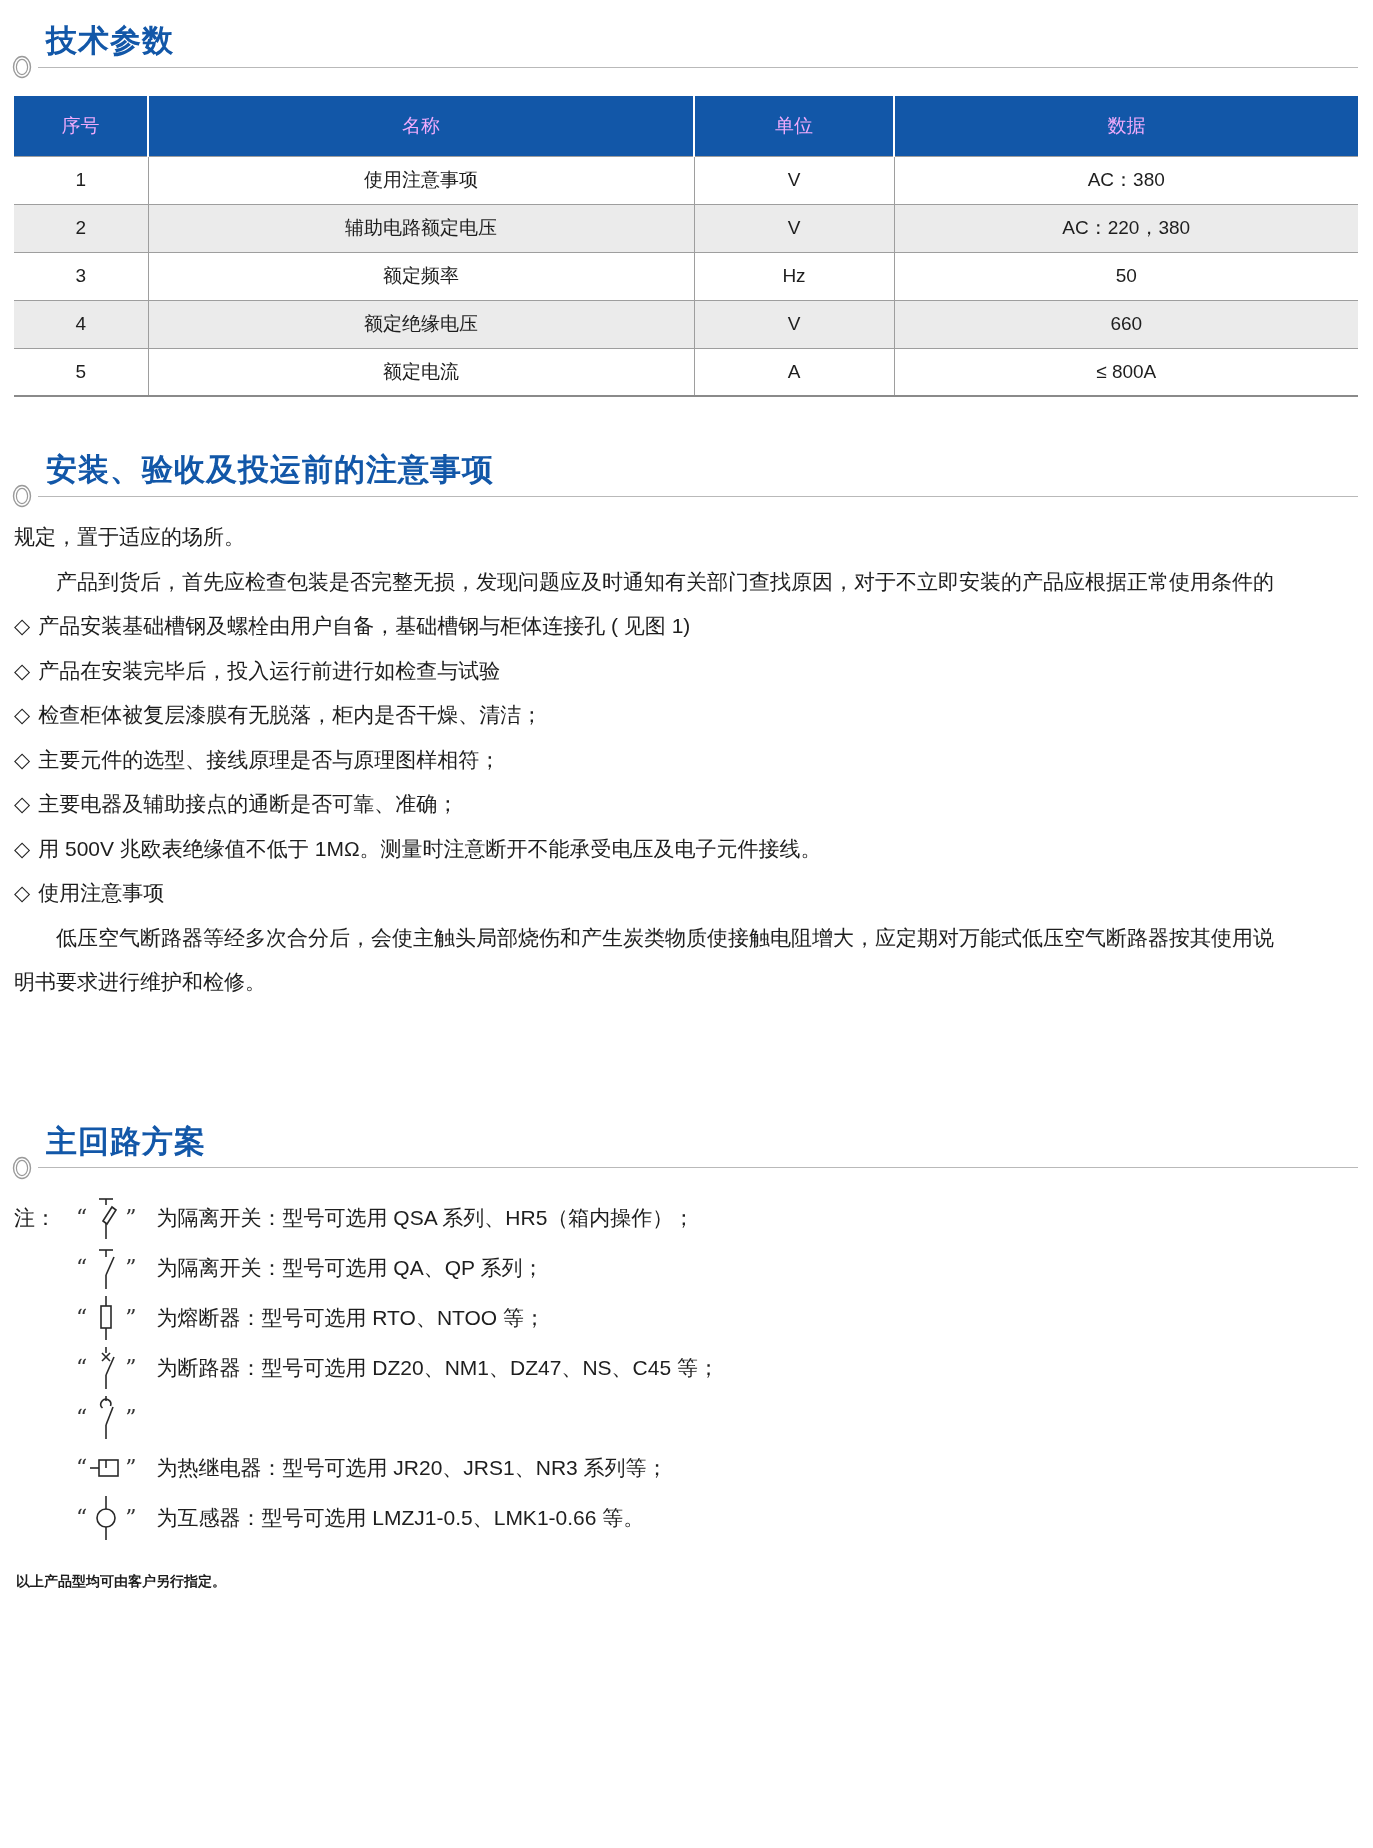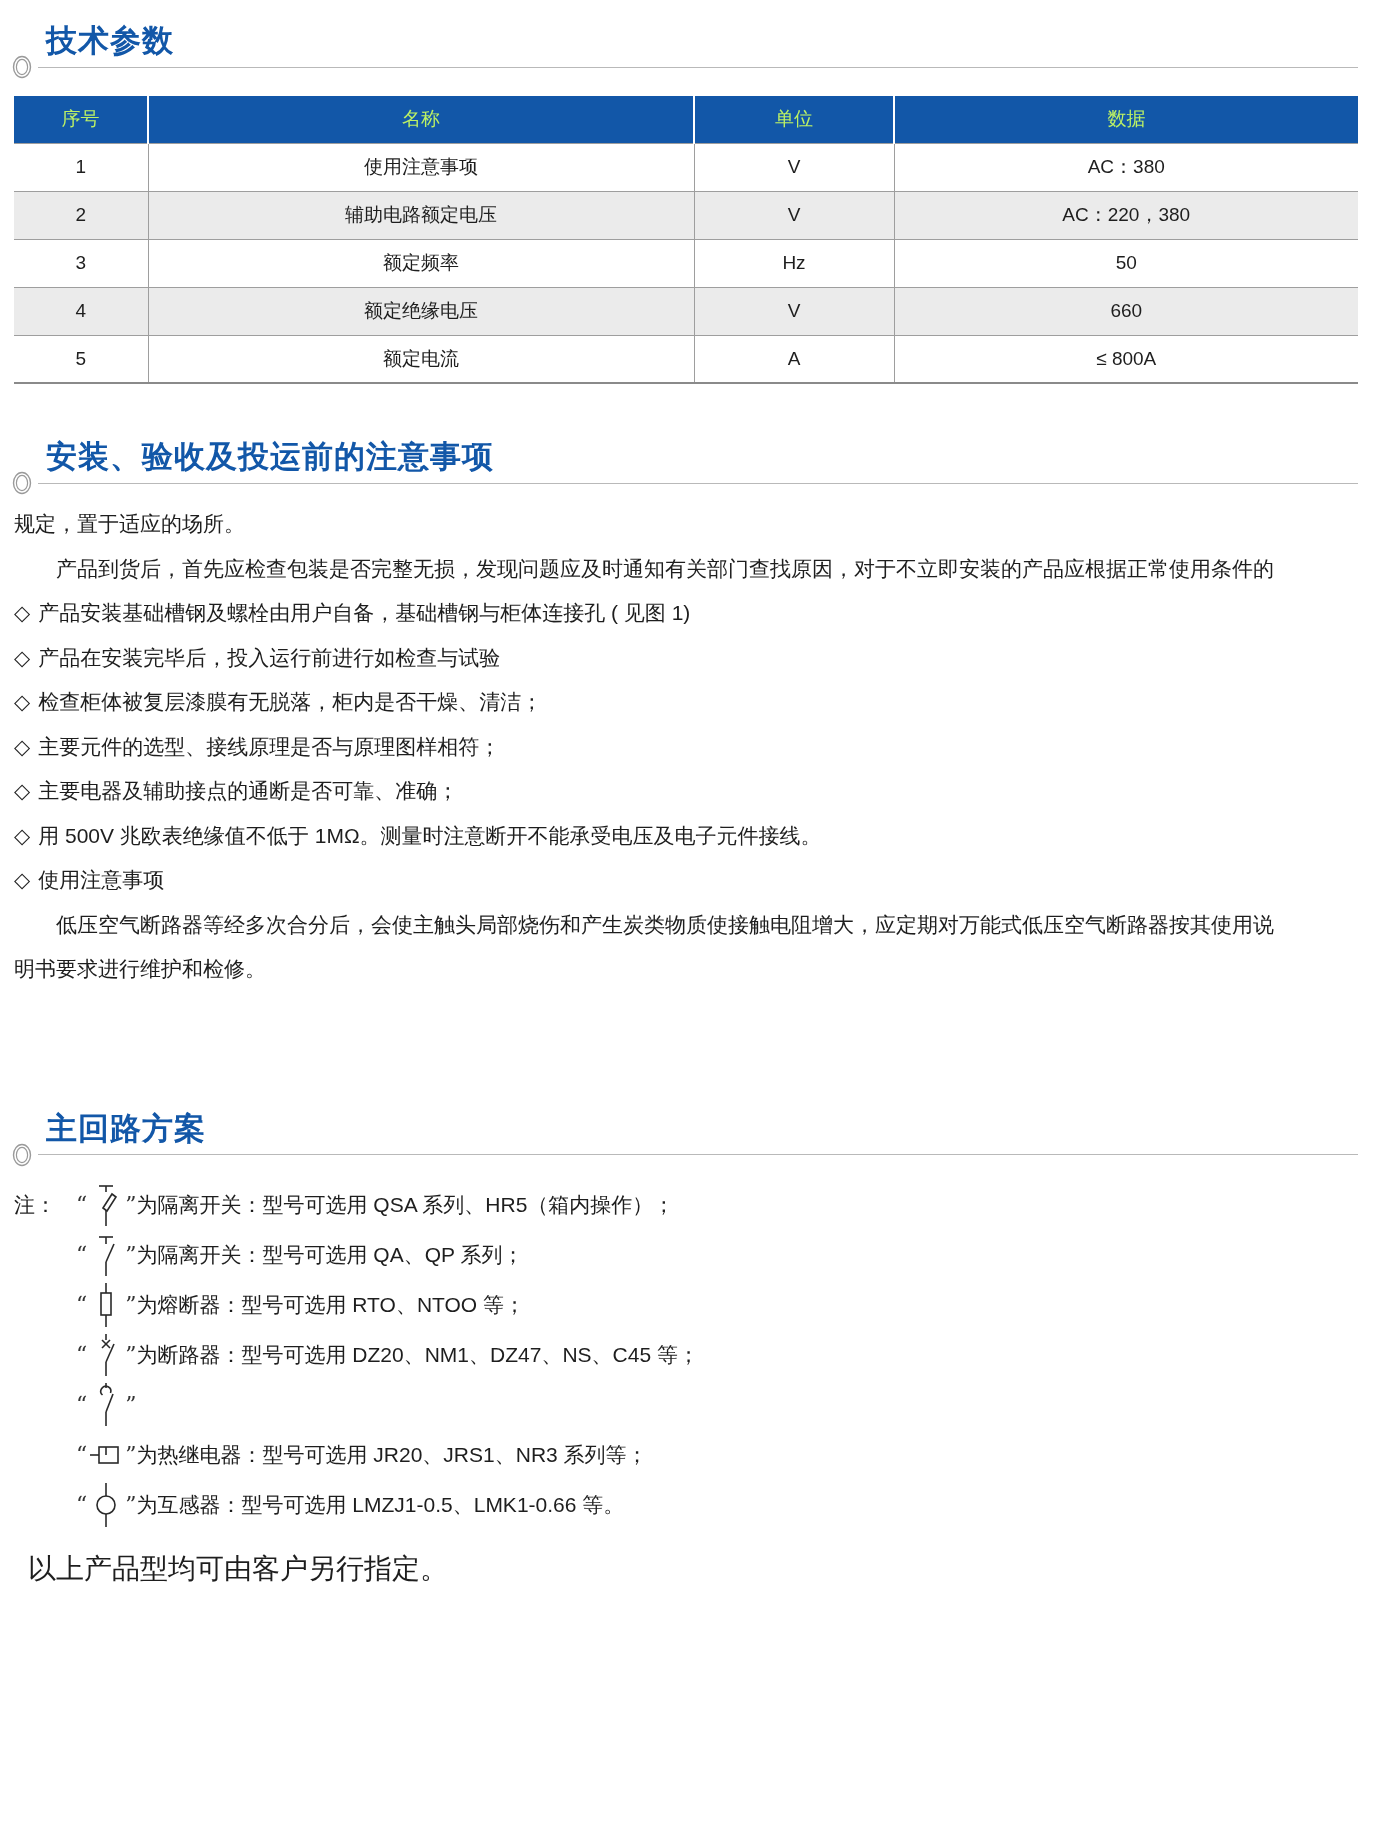--- a/index.html
+++ b/index.html
@@ -18,21 +18,21 @@
   .rule-row{display:flex;align-items:center;height:26px;margin-left:10px;margin-top:-2px;}
   .rule-circle{flex:0 0 auto;}
   .rule-line{flex:1;height:0;border-top:1px solid var(--line-gray);margin-left:2px;margin-right:15px;}
 
   
   table.params{
     border-collapse:collapse;table-layout:fixed;
     margin:16px 15px 0 14px;width:1344px;font-size:19px;
   }
   table.params th{
-    background:var(--accent);color:#bef264;font-weight:normal;height:47px;
+    background:var(--accent);color:#f0abfc;font-weight:normal;height:60px;
     border-right:2px solid #fff;text-align:center;
   }
   table.params th:last-child{border-right:none;}
   table.params td{
     height:48px;text-align:center;border-top:1px solid var(--border-gray);
     border-right:1px solid var(--border-gray);
   }
   table.params td:last-child{border-right:none;}
   table.params tr.even td{background:#ebebeb;}
   table.params tr:last-child td{border-bottom:2px solid #8a8a8a;}
@@ -42,22 +42,22 @@
   .tline{font-size:21px;line-height:44.5px;white-space:nowrap;}
   .tline .diamond{margin-right:8px;}
   .indent{text-indent:42px;}
 
   
   .notes{margin:12px 0 0 14px;}
   .note-row{display:flex;align-items:center;height:50px;}
   .note-label{flex:0 0 62px;font-size:21px;}
   .quote{font-family:"DejaVu Serif",serif;font-size:22px;color:#333;line-height:1;}
   .sym{flex:0 0 38px;display:flex;justify-content:center;align-items:center;}
-  .note-text{font-size:21px;white-space:nowrap;}
-  .footer-line{margin:16px 0 0 28px;font-size:28px;line-height:45px;}
+  .note-text{margin-left:20px;font-size:21px;white-space:nowrap;}
+  .footer-line{margin:16px 0 0 16px;font-size:14px;line-height:45px;font-weight:bold;}
 
   .gap-s2{margin-top:58px;}
   .gap-s3{margin-top:122px;}
   svg{display:block;}
 </style>
 </head>
 <body>
 
 <div class="page">
 

